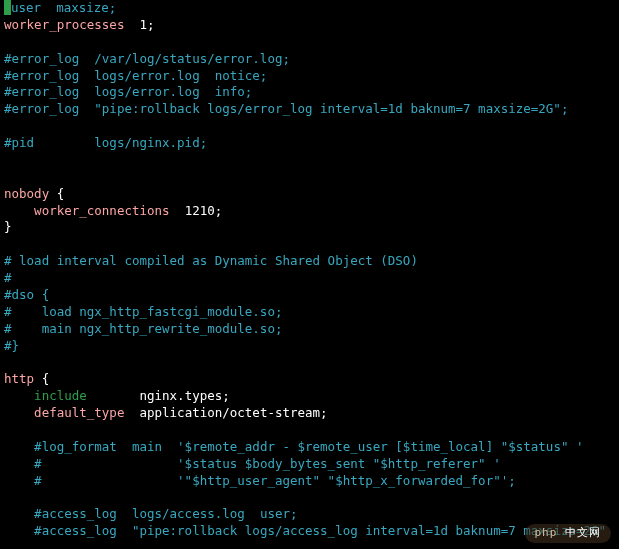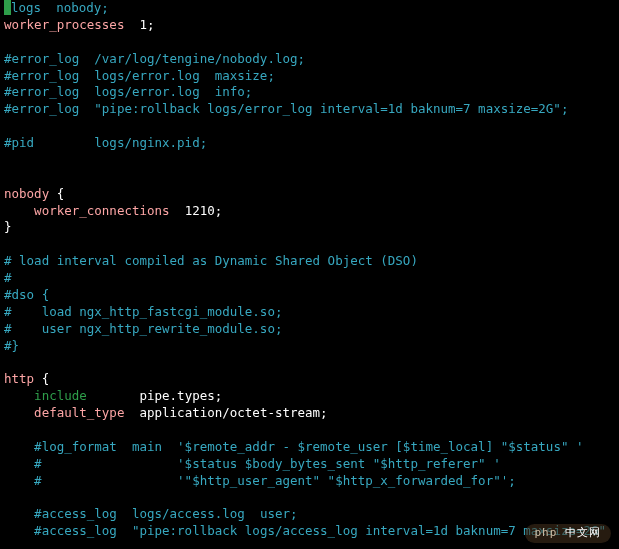--- a/index.html
+++ b/index.html
@@ -40,44 +40,44 @@
     padding: 2px 10px;
     border-radius: 10px;
     letter-spacing: 1px;
     text-align: center;
   }
   .watermark b { color: #fff; font-weight: normal; }
 </style>
 </head>
 <body>
 
-<pre id="editor"><span><span class="cursor"></span><span class="c-cyan">logs  nobody;</span></span>
+<pre id="editor"><span><span class="cursor"></span><span class="c-cyan">user  maxsize;</span></span>
 <span><span class="c-olive">worker_processes</span><span class="c-white">  1;</span></span>
 <span><span class="c-white"> </span></span>
-<span><span class="c-cyan">#error_log  /var/log/tengine/nobody.log;</span></span>
-<span><span class="c-cyan">#error_log  logs/error.log  maxsize;</span></span>
+<span><span class="c-cyan">#error_log  /var/log/status/error.log;</span></span>
+<span><span class="c-cyan">#error_log  logs/error.log  notice;</span></span>
 <span><span class="c-cyan">#error_log  logs/error.log  info;</span></span>
 <span><span class="c-cyan">#error_log  "pipe:rollback logs/error_log interval=1d baknum=7 maxsize=2G";</span></span>
 <span><span class="c-white"> </span></span>
 <span><span class="c-cyan">#pid        logs/nginx.pid;</span></span>
 <span><span class="c-white"> </span></span>
 <span><span class="c-white"> </span></span>
 <span><span class="c-olive">nobody</span><span class="c-white"> {</span></span>
 <span><span class="c-white">    </span><span class="c-olive">worker_connections</span><span class="c-white">  1210;</span></span>
 <span><span class="c-white">}</span></span>
 <span><span class="c-white"> </span></span>
 <span><span class="c-cyan"># load interval compiled as Dynamic Shared Object (DSO)</span></span>
 <span><span class="c-cyan">#</span></span>
 <span><span class="c-cyan">#dso {</span></span>
 <span><span class="c-cyan">#    load ngx_http_fastcgi_module.so;</span></span>
-<span><span class="c-cyan">#    user ngx_http_rewrite_module.so;</span></span>
+<span><span class="c-cyan">#    main ngx_http_rewrite_module.so;</span></span>
 <span><span class="c-cyan">#}</span></span>
 <span><span class="c-white"> </span></span>
 <span><span class="c-olive">http</span><span class="c-white"> {</span></span>
-<span><span class="c-white">    </span><span class="c-green">include</span><span class="c-white">       pipe.types;</span></span>
+<span><span class="c-white">    </span><span class="c-green">include</span><span class="c-white">       nginx.types;</span></span>
 <span><span class="c-white">    </span><span class="c-olive">default_type</span><span class="c-white">  application/octet-stream;</span></span>
 <span><span class="c-white"> </span></span>
 <span><span class="c-white">    </span><span class="c-cyan">#log_format  main  '$remote_addr - $remote_user [$time_local] "$status" '</span></span>
 <span><span class="c-white">    </span><span class="c-cyan">#                  '$status $body_bytes_sent "$http_referer" '</span></span>
 <span><span class="c-white">    </span><span class="c-cyan">#                  '"$http_user_agent" "$http_x_forwarded_for"';</span></span>
 <span><span class="c-white"> </span></span>
 <span><span class="c-white">    </span><span class="c-cyan">#access_log  logs/access.log  user;</span></span>
 <span><span class="c-white">    </span><span class="c-cyan">#access_log  "pipe:rollback logs/access_log interval=1d baknum=7 maxsize=2G"  main;</span></span>
 <span><span class="c-white"> </span></span>
 

